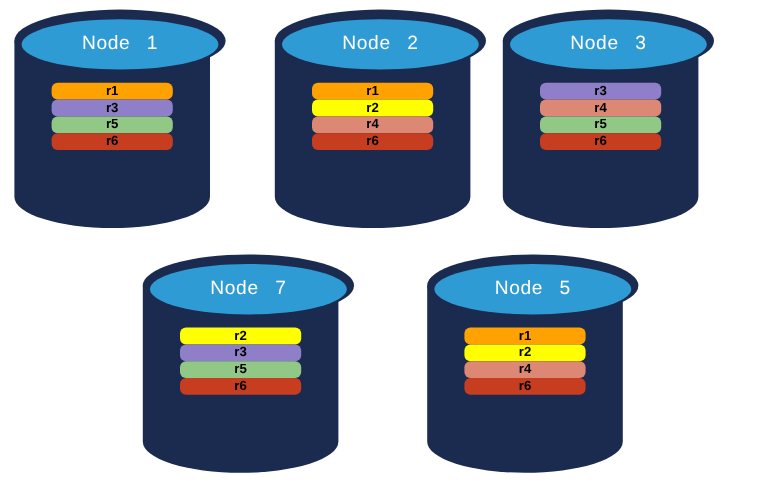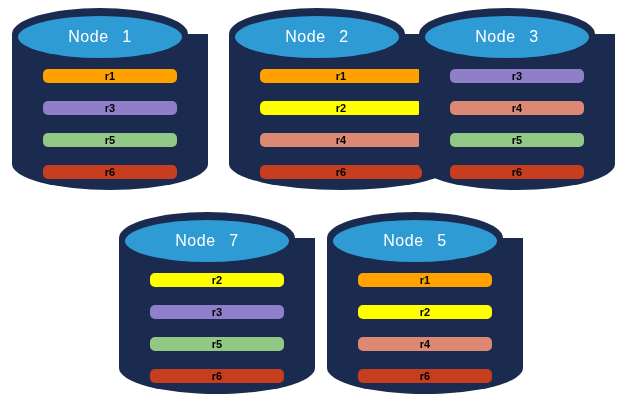--- a/index.html
+++ b/index.html
@@ -10,29 +10,29 @@
   }
   .canvas {
     position: relative;
     width: 636px;
     height: 408px;
     background: var(--canvas-bg, #FFFFFF);
     overflow: hidden;
   }
   .node {
     position: absolute;
-    width: 196px;
+    width: 163px;
     height: 182px;
   }
   
   .n1 { left: 12px;  top: 8px; }
-  .n2 { left: 229px; top: 8px; padding-left: 28px; }
+  .n2 { left: 229px; top: 8px; }
   .n3 { left: 419px; top: 8px; }
   .n4 { left: 119px; top: 212px; }
-  .n5 { left: 327px; top: 212px; }
+  .n5 { left: 356px; top: 212px; }
 
   
   .top-back {
     position: absolute;
     top: 0; left: 0;
     width: 176px; height: 52px;
     border-radius: 50%;
     background: var(--cyl-body, #1B2B4F);
   }
   .body {
@@ -57,21 +57,21 @@
     font-weight: 400;
     word-spacing: 0.55em;
     letter-spacing: 0.5px;
     white-space: nowrap;
   }
   .bars {
     position: absolute;
     top: 61px; left: 31px; right: 31px;
     display: flex;
     flex-direction: column;
-    gap: 18px;
+    gap: 0;
   }
   .bar {
     height: 14px;
     border-radius: 5px;
     text-align: center;
     font-weight: bold;
     font-size: 11px;
     line-height: 14px;
     color: var(--bar-text, #000000);
   }

